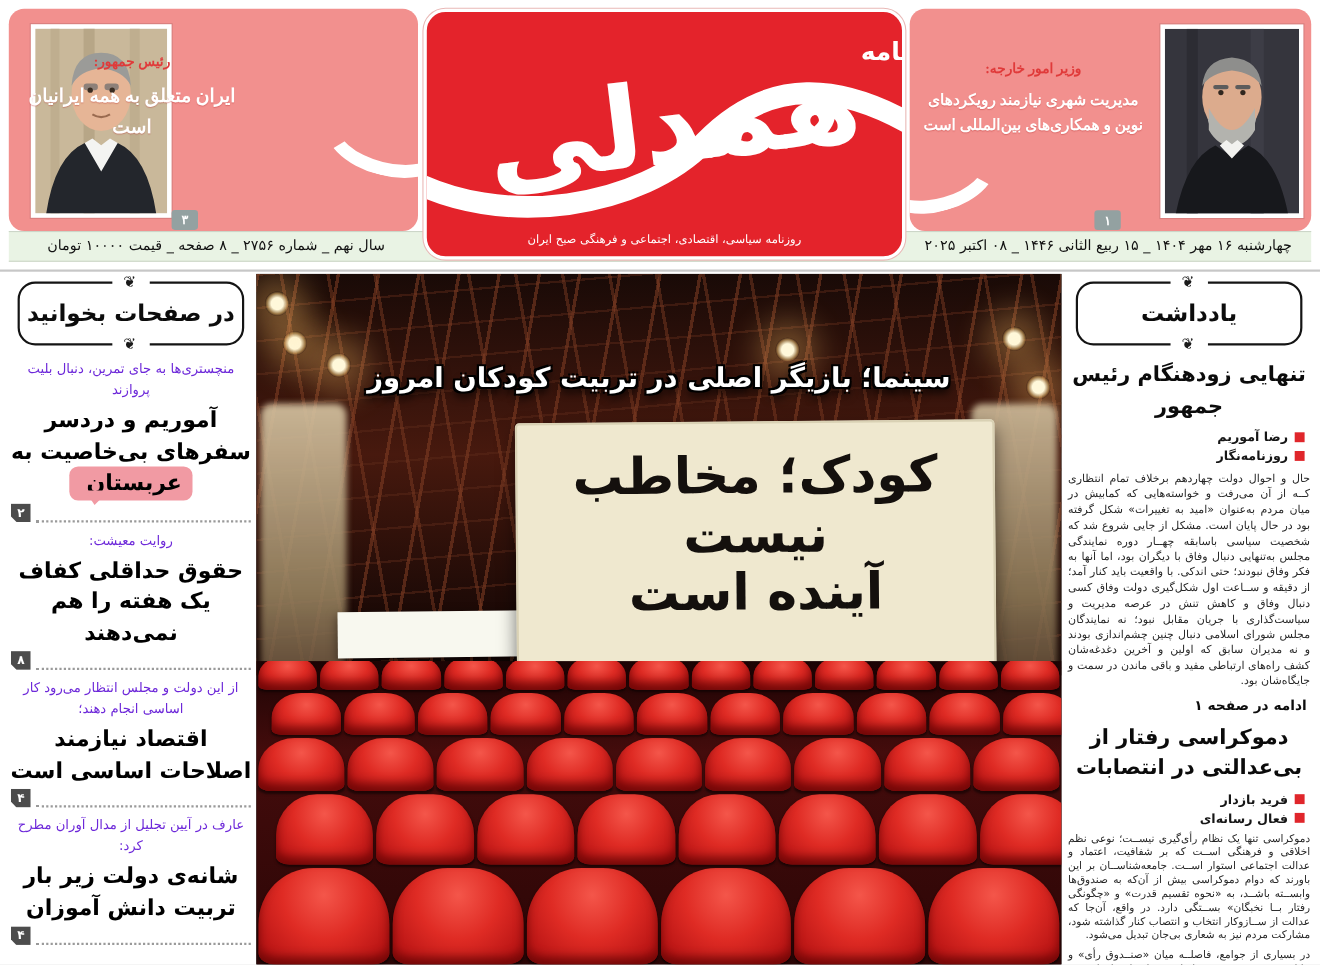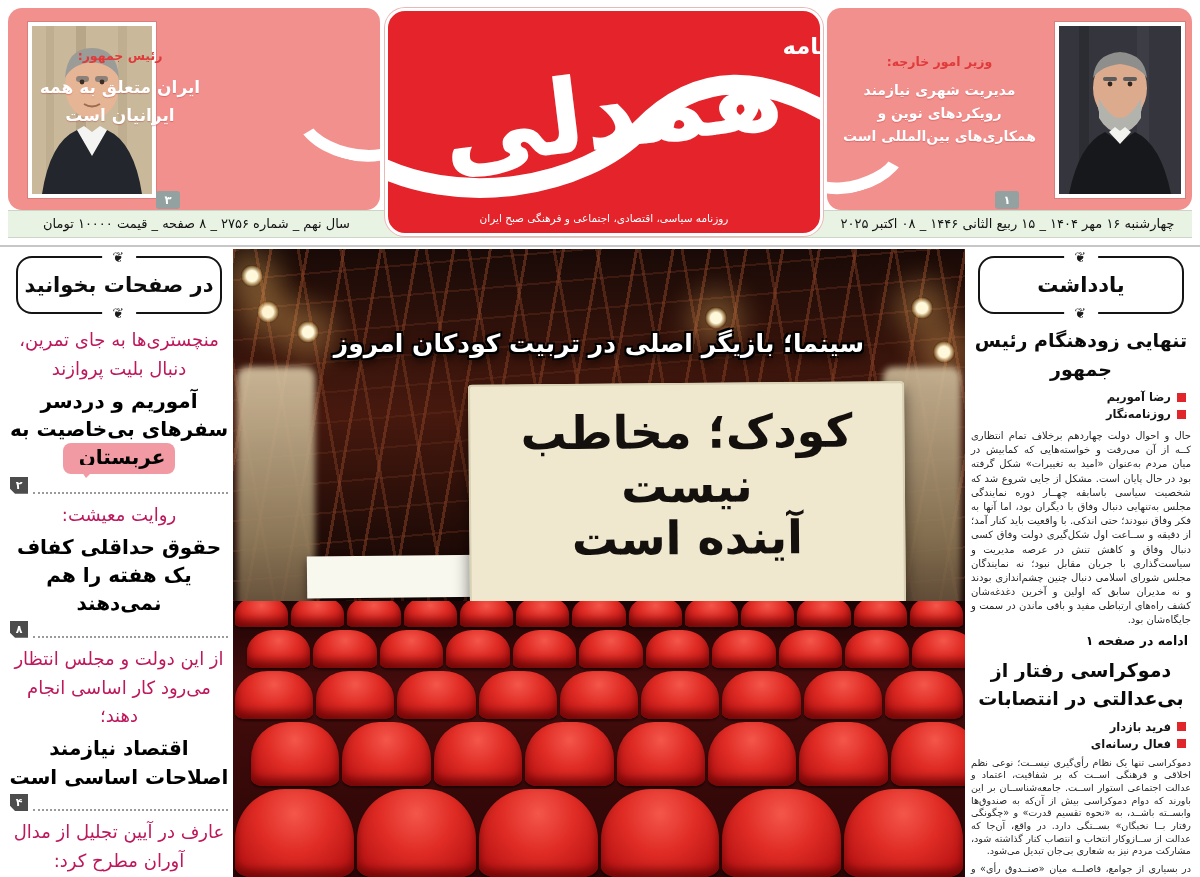--- a/index.html
+++ b/index.html
@@ -1,21 +1,21 @@
 <!DOCTYPE html>
 <html lang="fa" dir="rtl"><head>
 <meta charset="utf-8">
 <style>
   * { margin:0; padding:0; box-sizing:border-box; }
   html,body { background:#e8e8e8; }
   body { font-family:"DejaVu Sans", sans-serif; }
   .page { position:relative; width:1200px; height:877px; background:#ffffff; overflow:hidden; margin:0 auto; direction:rtl; }
 
   
-  .promo { position:absolute; top:8px; height:202px; background:#f2908e; border-radius:14px; overflow:hidden; }
+  .promo { position:absolute; top:8px; height:202px; background:#f2908e; border-radius:14px; overflow:hidden;font-family:Liberation Serif, serif; }
   .promo-left  { left:8px;  width:372px; }
   .promo-right { left:827px; width:365px; }
   .photo-frame { position:absolute; background:#fff; padding:4px; box-shadow:0 0 0 1px #d87f7e; }
   .photo-frame svg { display:block; }
   .promo-kicker { color:#e03a3a; font-weight:bold; font-size:12.5px; margin-bottom:10px; }
   .promo-headline { color:#ffffff; font-weight:bold; font-size:17px; line-height:1.65; text-shadow:0 1px 1px rgba(180,40,40,.35); }
   .promo-text { position:absolute; text-align:center; direction:rtl; }
   .pl-text { top:40px; right:158px; left:10px; }
   .pr-text { top:46px; left:12px; right:152px; }
   .pr-text .promo-headline { font-size:14px; }
@@ -33,21 +33,21 @@
   .hairline { position:absolute; left:0; right:0; top:245px; height:2px; background:#c7c7c7; }
 
   
   .orn-box { position:relative; border:2.5px solid #141414; border-radius:16px; height:58px; margin:4px 8px 12px; display:flex; align-items:center; justify-content:center; }
   .orn-box .box-title { font-size:21px; font-weight:bold; color:#0c0c0c; }
   .orn { position:absolute; left:50%; transform:translateX(-50%); background:#ffffff; padding:0 10px; font-size:14px; color:#1a1a1a; line-height:14px; letter-spacing:2px; white-space:nowrap; }
   .orn-top { top:-8px; } .orn-bot { bottom:-8px; }
 
   
   .col-left { position:absolute; left:8px; top:252px; width:222px; text-align:center; direction:rtl; }
-  .kicker { font-size:18px; color:#be185d; line-height:1.6; margin:7px 4px 1px; }
+  .kicker { font-size:12px; color:#6d28d9; line-height:1.6; margin:7px 4px 1px; }
   .headline { font-size:20px; font-weight:bold; color:#000000; line-height:1.42; margin:3px 0; }
   .sep { display:flex; align-items:flex-end; margin:3px 2px 5px; direction:ltr; }
   .chip-dark { width:18px; height:17px; background:#4c4c4c; color:#fff; font-size:11px; font-weight:bold; display:flex; align-items:center; justify-content:center; clip-path:polygon(0 0,100% 0,100% 100%,28% 100%,0 70%); }
   .dots { flex:1; border-bottom:2px dotted #9a9a9a; height:10px; margin-left:5px; }
   .hl { position:relative; display:inline-block; background:#f19aa3; border-radius:8px; padding:0 10px 2px 16px; }
   .hl::after { content:""; position:absolute; left:14px; bottom:-13px; border:9px solid transparent; border-top:13px solid #f19aa3; border-right-width:13px; }
 
   
   .stage { position:absolute; left:233px; top:249px; width:732px; height:628px; background:#0d0605; overflow:hidden; }
   .ceiling { position:absolute; left:0; top:0; right:0; height:365px;

